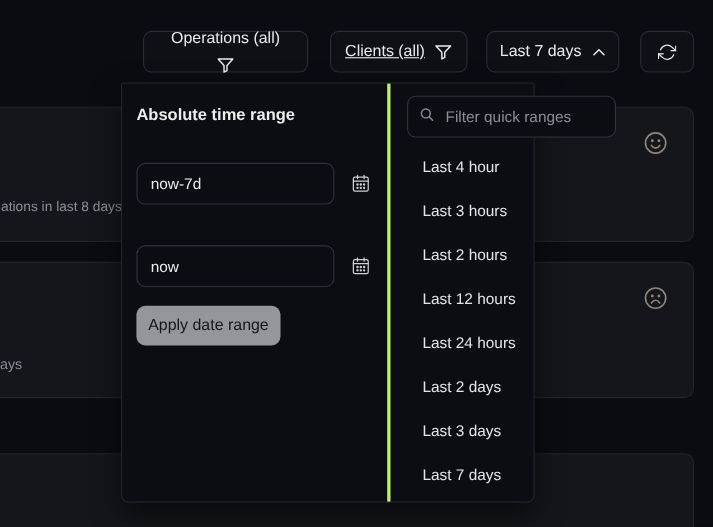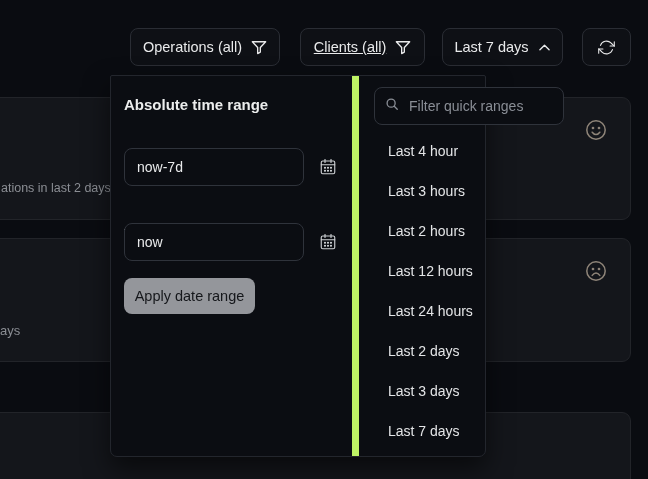--- a/index.html
+++ b/index.html
@@ -49,21 +49,21 @@
     position: absolute; left: 206px; width: 22px; height: 22px;
     background: transparent; border: none; padding: 0; color: #ced1d4; cursor: pointer;
   }
   .apply-btn {
     position: absolute; left: 13px; top: 202px; width: 131px; height: 36px;
     background: #94969b; color: #15171b; border: none; border-radius: 8px;
     font-size: 14.5px; font-family: "Liberation Sans", sans-serif; cursor: pointer;
   }
   .quick-section {
     position: absolute; left: 241px; top: 0; width: 212px; height: 380px;
-    border-left: 7px solid #bef264;
+    border-left: 3px solid #bef264;
   }
   .search-wrap {
     position: absolute; left: 15px; top: 11px; width: 190px; height: 38px;
     border: 1px solid #2f333b; border-radius: 8px; background: #0b0d12;
     display: flex; align-items: center; padding: 0 10px; gap: 8px;
   }
   .search-wrap input {
     flex: 1; min-width: 0; background: transparent; border: none; outline: none;
     color: #e9eaeb; font-size: 14px; font-family: "Liberation Sans", sans-serif;
   }
@@ -77,41 +77,41 @@
 </style>
 </head>
 <body>
 
 <div class="stage">
 
   <div class="bg-card" style="top:97px;height:123px;"></div>
   <div class="bg-card" style="top:238px;height:124px;"></div>
   <div class="bg-card" style="top:412px;height:100px;"></div>
 
-  <div class="bg-text" style="left:1px;top:181px;">ations in last 2 days</div>
+  <div class="bg-text" style="left:1px;top:181px;">ations in last 8 days</div>
   <div class="bg-text" style="left:0px;top:323px;font-size:13px;">ays</div>
 
   <span class="face-icon" style="left:584px;top:118px;">
     <svg width="24" height="24" viewBox="0 0 24 24" class="icon-stroke">
       <circle cx="12" cy="12" r="9.2"></circle>
       <circle cx="9" cy="10" r="0.6" fill="currentColor"></circle>
       <circle cx="15" cy="10" r="0.6" fill="currentColor"></circle>
       <path d="M8.2 14.2c1.2 1.6 2.5 2.4 3.8 2.4s2.6-.8 3.8-2.4"></path>
     </svg>
   </span>
   <span class="face-icon" style="left:584px;top:259px;">
     <svg width="24" height="24" viewBox="0 0 24 24" class="icon-stroke">
       <circle cx="12" cy="12" r="9.2"></circle>
       <circle cx="9" cy="10" r="0.6" fill="currentColor"></circle>
       <circle cx="15" cy="10" r="0.6" fill="currentColor"></circle>
       <path d="M8.2 16.4c1.2-1.6 2.5-2.4 3.8-2.4s2.6.8 3.8 2.4"></path>
     </svg>
   </span>
 
-  <button class="tb-btn" style="left:130px;width:150px;">
+  <button class="tb-btn" style="left:130px;width:150px;flex-direction:column;">
     <span>Operations (all)</span>
     <span>
       <svg width="16" height="15" viewBox="0 0 18 16" class="icon-stroke">
         <path d="M1.5 1.5h15L10.5 8v5.2l-3 1.6V8z"></path>
       </svg>
     </span>
   </button>
 
   <button class="tb-btn" style="left:300px;width:125px;text-decoration:underline;">
     <span>Clients (all)</span>

